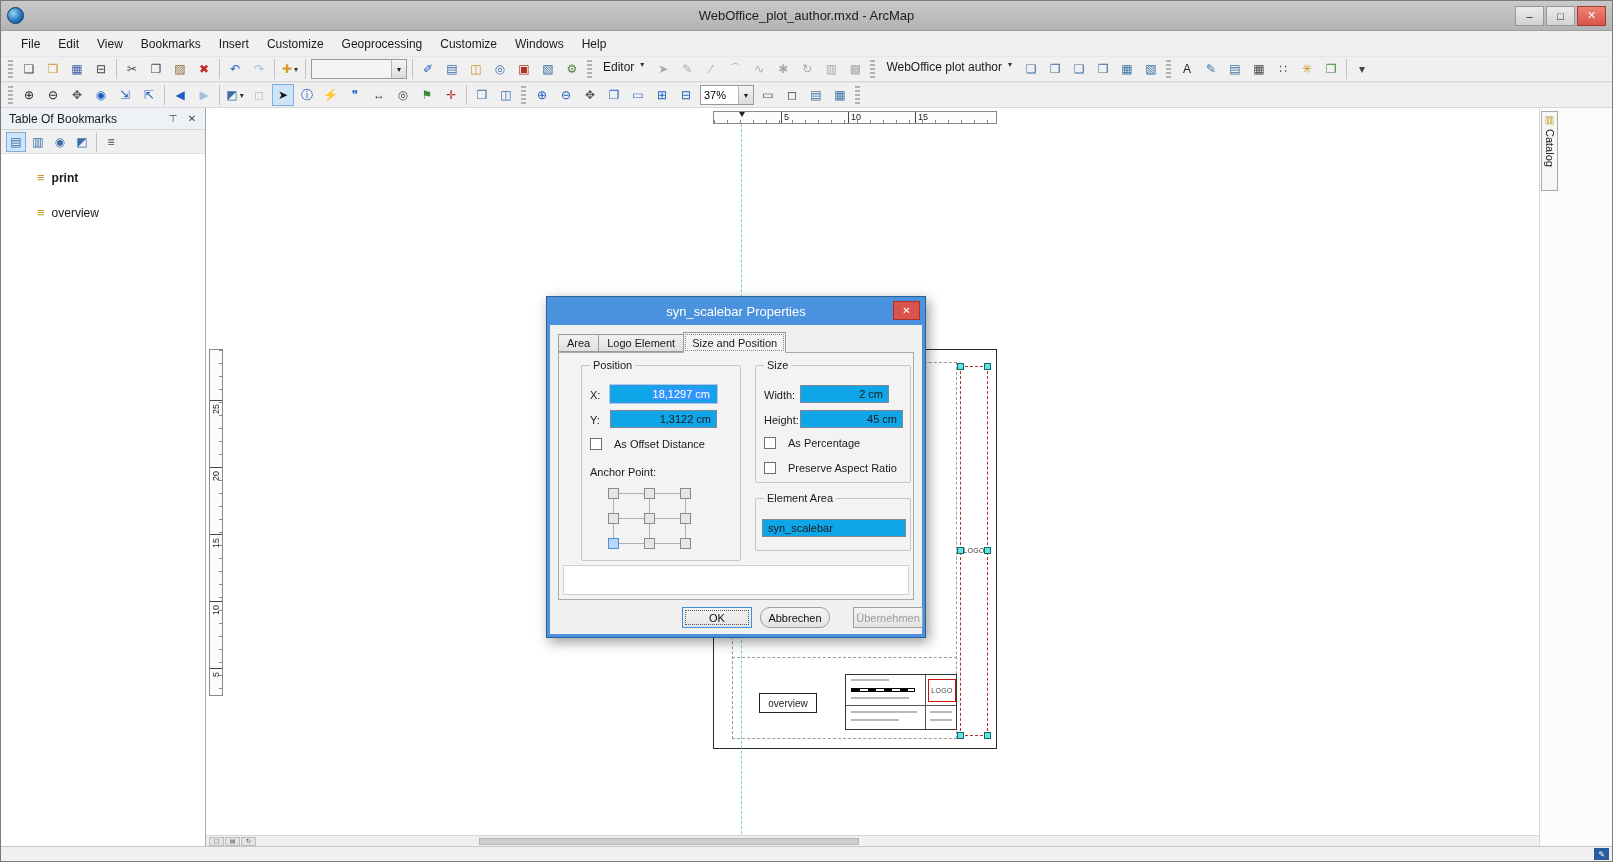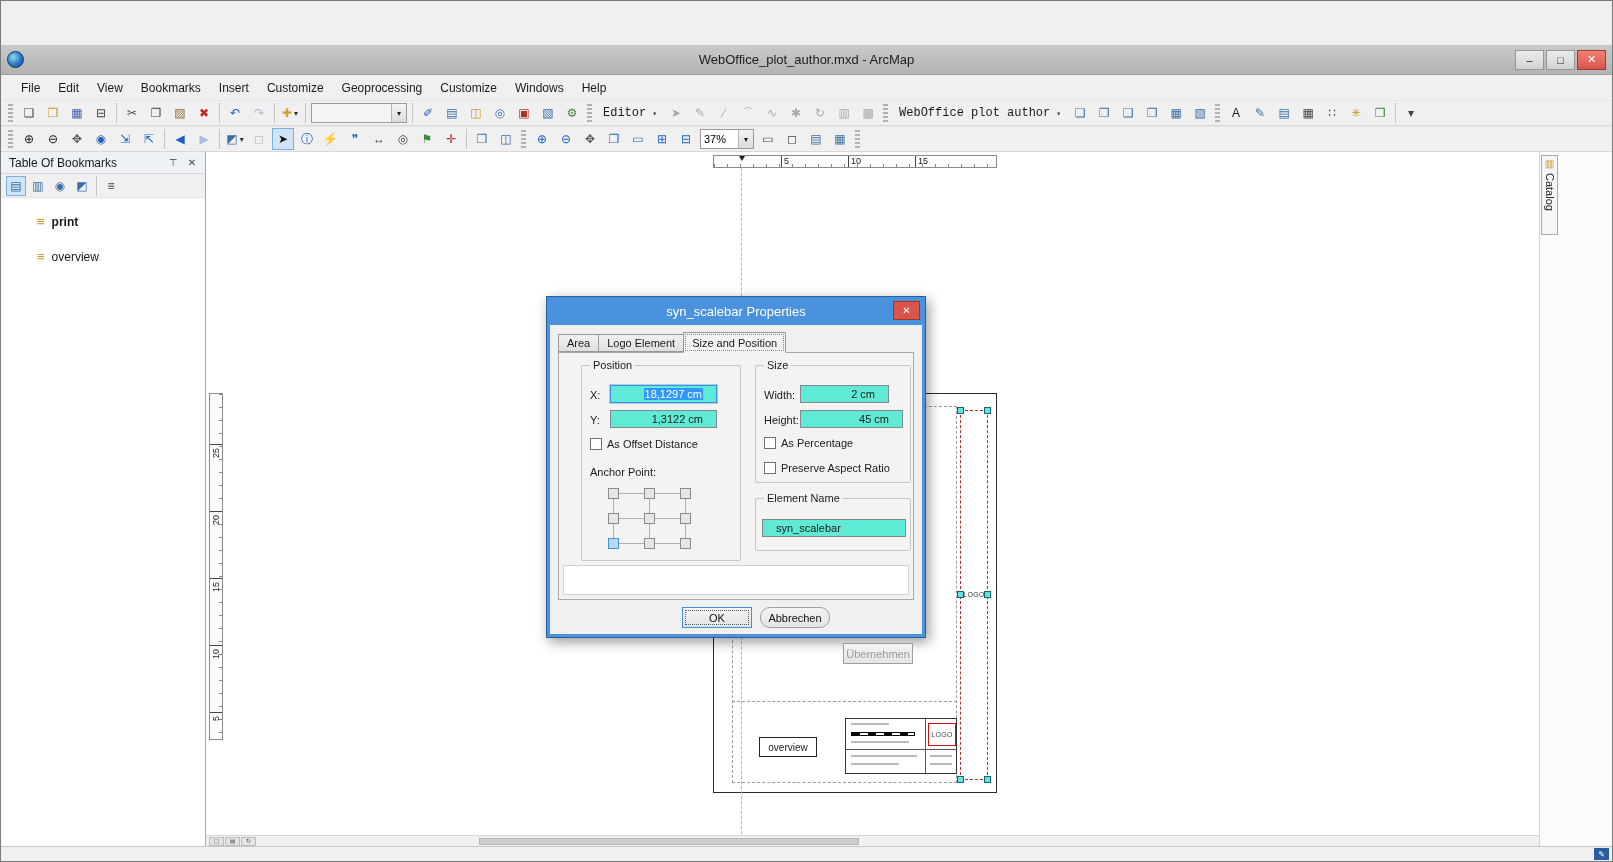--- a/index.html
+++ b/index.html
@@ -1,38 +1,38 @@
 <!DOCTYPE html>
 <html style="--dialog-titlebar: #4a92dd; --selection-highlight: #3297fd; --handle-cyan: #63e2e2; --guide-cyan: #6fd4da; --close-red: #d9544a;"><head>
 <meta charset="utf-8">
 <style>
   *{margin:0;padding:0;box-sizing:border-box;}
   html,body{width:1613px;height:862px;overflow:hidden;}
   body{font-family:"Liberation Sans",sans-serif;font-size:12px;background:#dcdcdc;color:#1a1a1a;}
   .window{position:relative;width:1613px;height:862px;border:1px solid #7a7a7a;background:#f0f0f0;display:flex;flex-direction:column;}
 
   
-  .titlebar{height:30px;background:linear-gradient(#c9c9c9,#b3b3b3);display:flex;align-items:center;padding:0 6px;position:relative;flex:0 0 auto;border-bottom:1px solid #9e9e9e;margin-top:44px;}
+  .titlebar{height:30px;background:linear-gradient(#c9c9c9,#b3b3b3);display:flex;align-items:center;padding:0 6px;position:relative;flex:0 0 auto;border-bottom:1px solid #9e9e9e;}
   .titlebar .title{position:absolute;left:0;right:0;text-align:center;font-size:13px;color:#1c1c1c;}
   .app-icon{width:17px;height:17px;border-radius:50%;background:radial-gradient(circle at 35% 35%,#8fd8f0,#2a77c0 55%,#0d4a8a);border:1px solid #0a3a6a;display:inline-block;position:relative;z-index:1;}
   .win-controls{margin-left:auto;display:flex;gap:2px;z-index:1;}
   .winbtn{width:29px;height:20px;display:flex;align-items:center;justify-content:center;font-size:11px;color:#222;background:linear-gradient(#ececec,#d2d2d2);border:1px solid #979797;}
   .winbtn.close{background:linear-gradient(#ef8276,var(--close-red,#d9544a));color:#fff;border-color:#a23a30;}
 
   
   .menubar{height:25px;background:#f0f0f0;display:flex;align-items:center;padding-left:12px;gap:2px;flex:0 0 auto;}
   .menu-item{padding:3px 8px;font-size:12px;}
   .toolbar{height:26px;background:#f0f0f0;display:flex;align-items:center;padding-left:4px;border-top:1px solid #e6e6e6;border-bottom:1px solid #d8d8d8;flex:0 0 auto;white-space:nowrap;overflow:hidden;}
   .tb-btn{min-width:22px;height:22px;display:inline-flex;align-items:center;justify-content:center;margin:0 1px;border:1px solid transparent;}
   .tb-btn .glyph{font-size:12px;line-height:1;}
   .tb-btn.pressed{background:#cfe4f7;border-color:#7ab0e0;}
   .tb-btn.disabled{opacity:.35;}
   .tb-sep{width:1px;height:20px;background:#c4c4c4;margin:0 3px;display:inline-block;}
   .tb-grip{width:5px;height:18px;margin:0 4px 0 3px;display:inline-block;background:repeating-linear-gradient(to bottom,#b2b2b2 0 2px,transparent 2px 4px);}
-  .tb-label{display:inline-flex;align-items:center;gap:4px;padding:2px 7px;height:22px;font-size:12px;font-family:Liberation Mono, monospace;}
+  .tb-label{display:inline-flex;gap:4px;padding:2px 7px;height:22px;font-size:12px;}
   .dd{font-size:8px;margin-left:2px;color:#333;}
   .tb-combo{display:inline-flex;align-items:center;height:20px;border:1px solid #9a9a9a;background:#fff;margin:0 2px;}
   .tb-combo input{border:0;width:100%;height:100%;font-size:11px;padding:0 3px;font-family:inherit;outline:none;}
   .tb-combo input:disabled{background:#f4f4f4;}
   .tb-combo .dd-btn{width:15px;height:100%;background:linear-gradient(#f4f4f4,#dcdcdc);border-left:1px solid #b5b5b5;display:flex;align-items:center;justify-content:center;font-size:8px;flex:0 0 auto;}
 
   
   .main{flex:1 1 auto;display:flex;min-height:0;position:relative;}
   .toc-panel{width:205px;background:#f0f0f0;border-right:1px solid #a8a8a8;display:flex;flex-direction:column;flex:0 0 auto;}
   .toc-header{height:22px;display:flex;align-items:center;padding:0 5px 0 8px;background:#eef2f7;border-bottom:1px solid #d5d5d5;font-size:12px;}
@@ -88,25 +88,25 @@
   .dlg-title{font-size:13px;color:#fff;}
   .dlg-close{position:absolute;right:5px;top:4px;width:27px;height:19px;background:var(--close-red,#d9544a);border:1px solid #a83228;color:#fff;font-size:10px;display:flex;align-items:center;justify-content:center;}
   .dlg-body{position:absolute;left:3px;right:3px;top:28px;bottom:3px;background:#f0f0f0;}
   .tabs{position:absolute;left:8px;top:7px;display:flex;align-items:flex-end;height:20px;z-index:2;}
   .tab{height:18px;padding:0 8px;display:flex;align-items:center;background:linear-gradient(#f2f2f2,#dfdfdf);border:1px solid #9a9a9a;margin-right:-1px;font-size:11px;}
   .tab.active{height:21px;background:#f3f3f3;border-bottom:1px solid #f3f3f3;position:relative;top:1px;outline:1px dotted #8a8a8a;outline-offset:-3px;}
   .tab-page{position:absolute;left:8px;top:27px;width:356px;height:248px;background:#f3f3f3;border:1px solid #a8a8a8;}
   .group{position:absolute;border:1px solid #c6c6c6;border-radius:2px;}
   .group-label{position:absolute;top:-7px;left:8px;background:#f3f3f3;padding:0 3px;font-size:11px;color:#1a1a1a;}
   .fld-label{position:absolute;font-size:11px;color:#1a1a1a;}
-  .txt{position:absolute;height:18px;background:#5eead4;border:1px solid #828790;font-size:11px;display:flex;align-items:center;justify-content:flex-end;padding:0 13px;}
+  .txt{position:absolute;height:18px;background:#0ea5e9;border:1px solid #828790;font-size:11px;display:flex;align-items:center;justify-content:flex-end;padding:0 5px;}
   .txt.left{justify-content:flex-start;}
   .txt.focus{border-color:#3d8fe0;box-shadow:0 0 0 1px #a8cdef;}
   .txt .sel{background:var(--selection-highlight,#3297fd);color:#fff;padding:0 1px;}
-  .chk{position:absolute;display:flex;align-items:flex-end;gap:5px;font-size:11px;}
+  .chk{position:absolute;display:flex;align-items:flex-end;gap:12px;font-size:11px;}
   .chk .box{width:12px;height:12px;background:#fff;border:1px solid #707070;flex:0 0 auto;}
   .anchor-grid{position:absolute;width:84px;height:61px;}
   .aline{position:absolute;background:#b0b0b0;}
   .anchor-sq{position:absolute;width:11px;height:11px;background:#e6e6e6;border:1px solid #8a8a8a;}
   .anchor-sq.active{background:#b8d8f8;border-color:#4a90d8;}
   .tab-footer{position:absolute;left:4px;right:4px;bottom:4px;height:30px;background:#fff;border:1px solid #d0d0d0;}
   .dlg-btn{position:absolute;width:70px;height:21px;background:linear-gradient(#f4f4f4,#e4e4e4);border:1px solid #9f9f9f;font-size:11px;display:flex;align-items:center;justify-content:center;color:#111;}
   .dlg-btn.default{border:1px solid #3d8fe0;outline:1px dotted #555;outline-offset:-4px;}
   .dlg-btn.disabled{color:#9b9b9b;}
 </style>
@@ -577,28 +577,28 @@
             <span class="box"></span>
             <span>As Percentage</span>
           </div>
           <div class="chk" style="left:8px;top:96px;">
             <span class="box"></span>
             <span>Preserve Aspect Ratio</span>
           </div>
         </div>
 
         <div class="group" style="left:196px;top:145px;width:156px;height:53px;">
-          <span class="group-label">Element Name</span>
+          <span class="group-label">Element Area</span>
           <div class="txt left" style="left:6px;top:20px;width:144px;">
             <span>syn_scalebar</span>
           </div>
         </div>
 
         <div class="tab-footer"></div>
       </div>
 
       <div class="dlg-btn default" style="left:132px;top:282px;">OK</div>
       <div class="dlg-btn" style="left:210px;top:282px;border-radius:10px;">Abbrechen</div>
-      <div class="dlg-btn disabled" style="left:293px;top:282px;margin-top:36px;">Übernehmen</div>
+      <div class="dlg-btn disabled" style="left:303px;top:282px;">Übernehmen</div>
     </div>
   </div>
 
 </div>
 
 </body></html>

